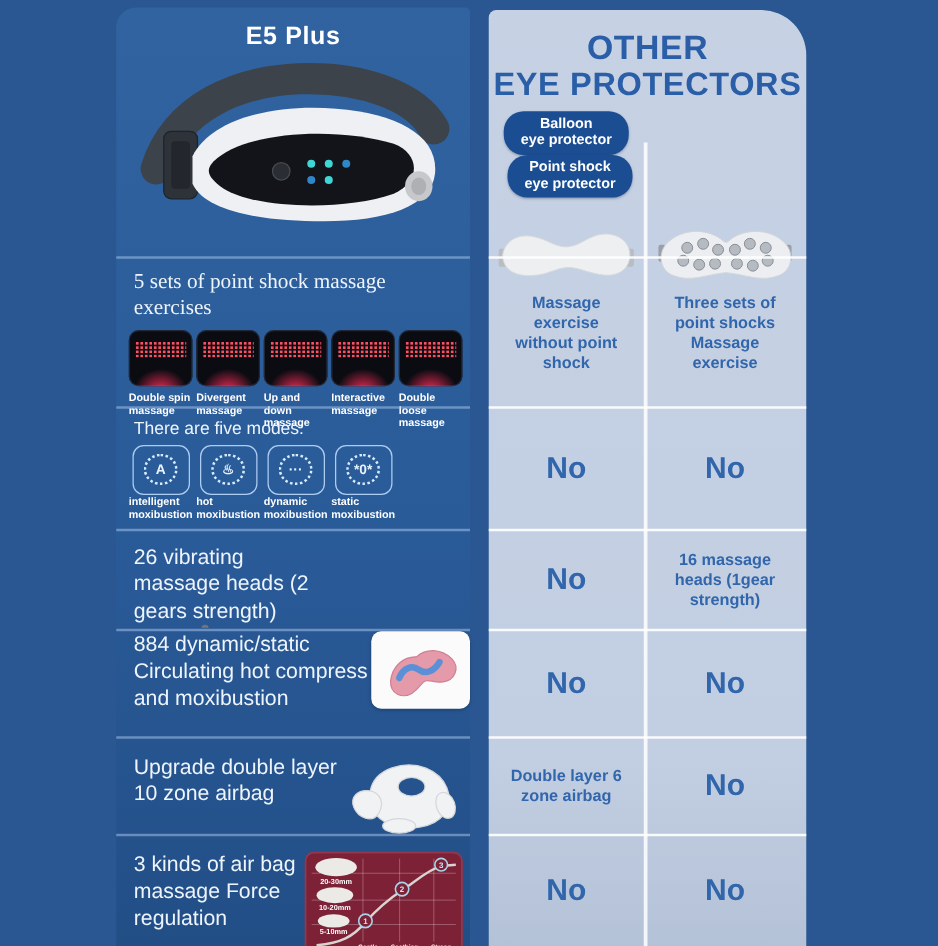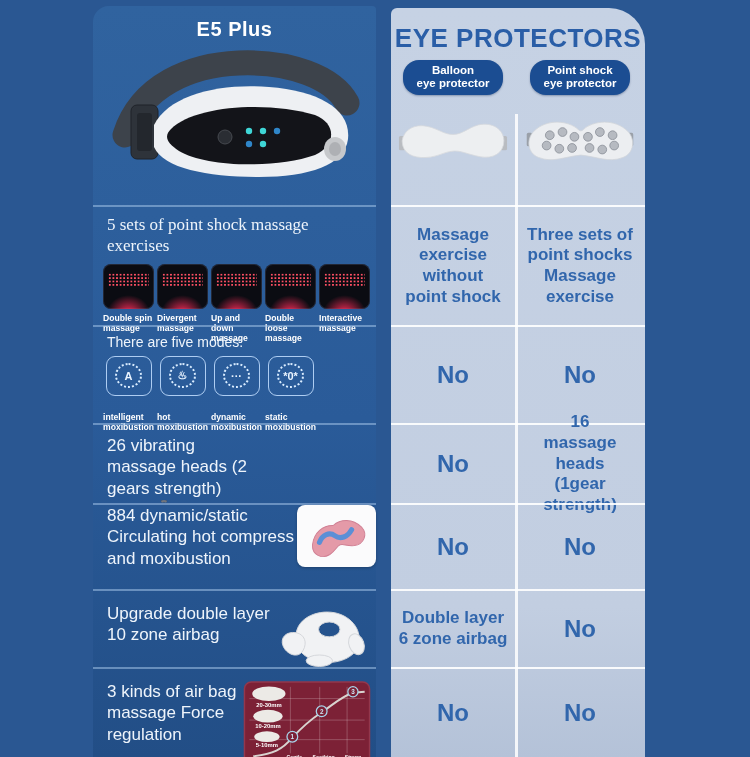--- a/index.html
+++ b/index.html
@@ -54,21 +54,21 @@
   .mode-wrap{width:51px;margin-right:3px;text-align:center;}
   .mode-box{
     width:46px;height:40px;border:1.6px solid #aecdf2;border-radius:9px;
     box-sizing:border-box;display:flex;align-items:center;justify-content:center;margin:0 auto;
   }
   .mode-inner{
     min-width:27px;height:25px;border:2px dotted #d9ecff;border-radius:50%;
     box-sizing:border-box;display:flex;align-items:center;justify-content:center;
     font-size:11px;font-weight:bold;color:#eaf4ff;padding:0 1px;white-space:nowrap;
   }
-  .mode-label{font-size:8.6px;font-weight:bold;line-height:1.2;margin-top:16px;color:#ffffff;text-align:left;}
+  .mode-label{font-size:8.6px;font-weight:bold;line-height:1.2;margin-top:0;color:#ffffff;text-align:left;}
   .lrow-3 .feat-title{width:150px;}
   .lrow-4 .feat-title{width:196px;}
   .lrow-5 .feat-title{width:164px;}
   .lrow-6 .feat-title{width:136px;}
   .img-884-card{
     width:82px;height:62px;background:#fbfbfc;border-radius:8px;margin-left:2px;
     display:flex;align-items:center;justify-content:center;
     box-shadow:0 1px 3px rgba(0,0,0,.25);
   }
   
@@ -90,39 +90,39 @@
   .v-divider{
     position:absolute;left:124px;top:106px;bottom:0;width:2.5px;
     background:rgba(255,255,255,.85);z-index:1;
   }
   .other-title{
     text-align:center;margin-top:16px;line-height:1.08;
     color:#2a5ea7;font-weight:bold;letter-spacing:.5px;
   }
   .other-title .t1{font-size:27px;}
   .other-title .t2{font-size:26px;}
-  .badge-row{display:flex;margin-top:8px;}
+  .badge-row{display:flex;margin-top:8px;flex-direction:column;}
   .badge-cell{width:124px;display:flex;justify-content:center;}
   .badge-cell.r{width:130px;}
   .badge{
     background:#1b4d92;color:#ffffff;border-radius:16px;
     width:96px;padding:4px 2px;text-align:center;
     font-size:11.5px;font-weight:bold;line-height:1.15;
     box-shadow:0 1px 2px rgba(20,40,80,.35);
   }
   .protector-img-row{display:flex;margin-top:14px;align-items:center;}
   .protector-cell{width:124px;display:flex;justify-content:center;}
   .protector-cell.r{width:130px;}
   .cell{
     display:flex;align-items:center;justify-content:center;text-align:center;
     color:#3166ac;font-weight:bold;
   }
   .cell.l{width:124px;}
   .cell.r{width:130px;}
-  .cell-text{font-size:17px;line-height:1.22;}
+  .cell-text{font-size:13px;line-height:1.22;}
   .cell-text.w96{width:98px;}
   .cell-text.w108{width:110px;}
   .cell-text.w92{width:94px;}
   .cell-text.w112{width:116px;}
   .cell-no{font-size:24px;}
 </style>
 </head>
 <body>
 
 <div class="left-panel">
@@ -168,28 +168,28 @@
             <div class="led-dots"></div>
             <div class="led-glow"></div>
           </div>
         <div class="tile-label">Up and down massage</div>
       </div>
       <div class="tile-wrap">
         <div class="led-tile">
             <div class="led-dots"></div>
             <div class="led-glow"></div>
           </div>
-        <div class="tile-label">Double loose massage</div>
+        <div class="tile-label">Interactive massage</div>
       </div>
       <div class="tile-wrap">
         <div class="led-tile">
             <div class="led-dots"></div>
             <div class="led-glow"></div>
           </div>
-        <div class="tile-label">Interactive massage</div>
+        <div class="tile-label">Double loose massage</div>
       </div>
     </div>
   </div>
 
   <div class="lrow lrow-2">
     <div class="feat-title">There are five modes:</div>
     <div class="mode-row">
       <div class="mode-wrap">
         <div class="mode-box">
             <div class="mode-inner">A</div>
@@ -309,20 +309,21 @@
       </g>
     </svg>
   </div>
 </div>
 
 <div class="right-panel">
   <div class="v-divider"></div>
 
   <div class="rrow rrow-header">
     <div class="other-title">
+      <div class="t1">OTHER</div>
       <div class="t2">EYE PROTECTORS</div>
     </div>
     <div class="badge-row">
       <div class="badge-cell">
         <div class="badge">
           <div>Balloon</div>
           <div>eye protector</div>
         </div>
       </div>
       <div class="badge-cell r">

